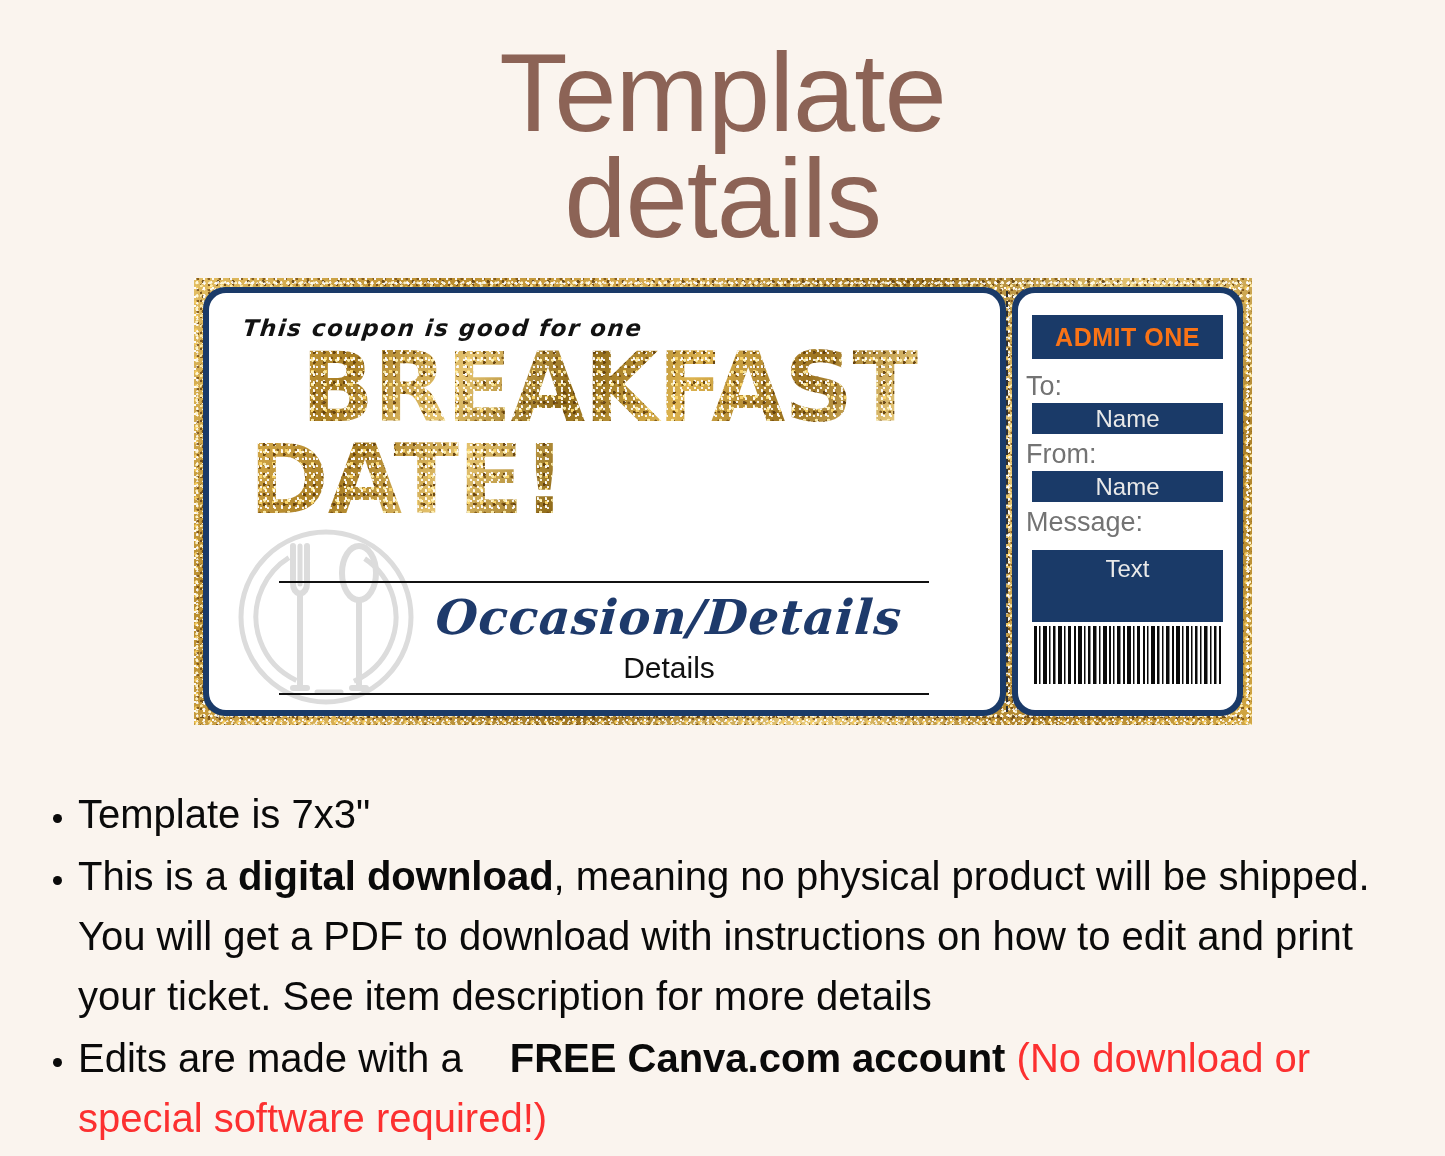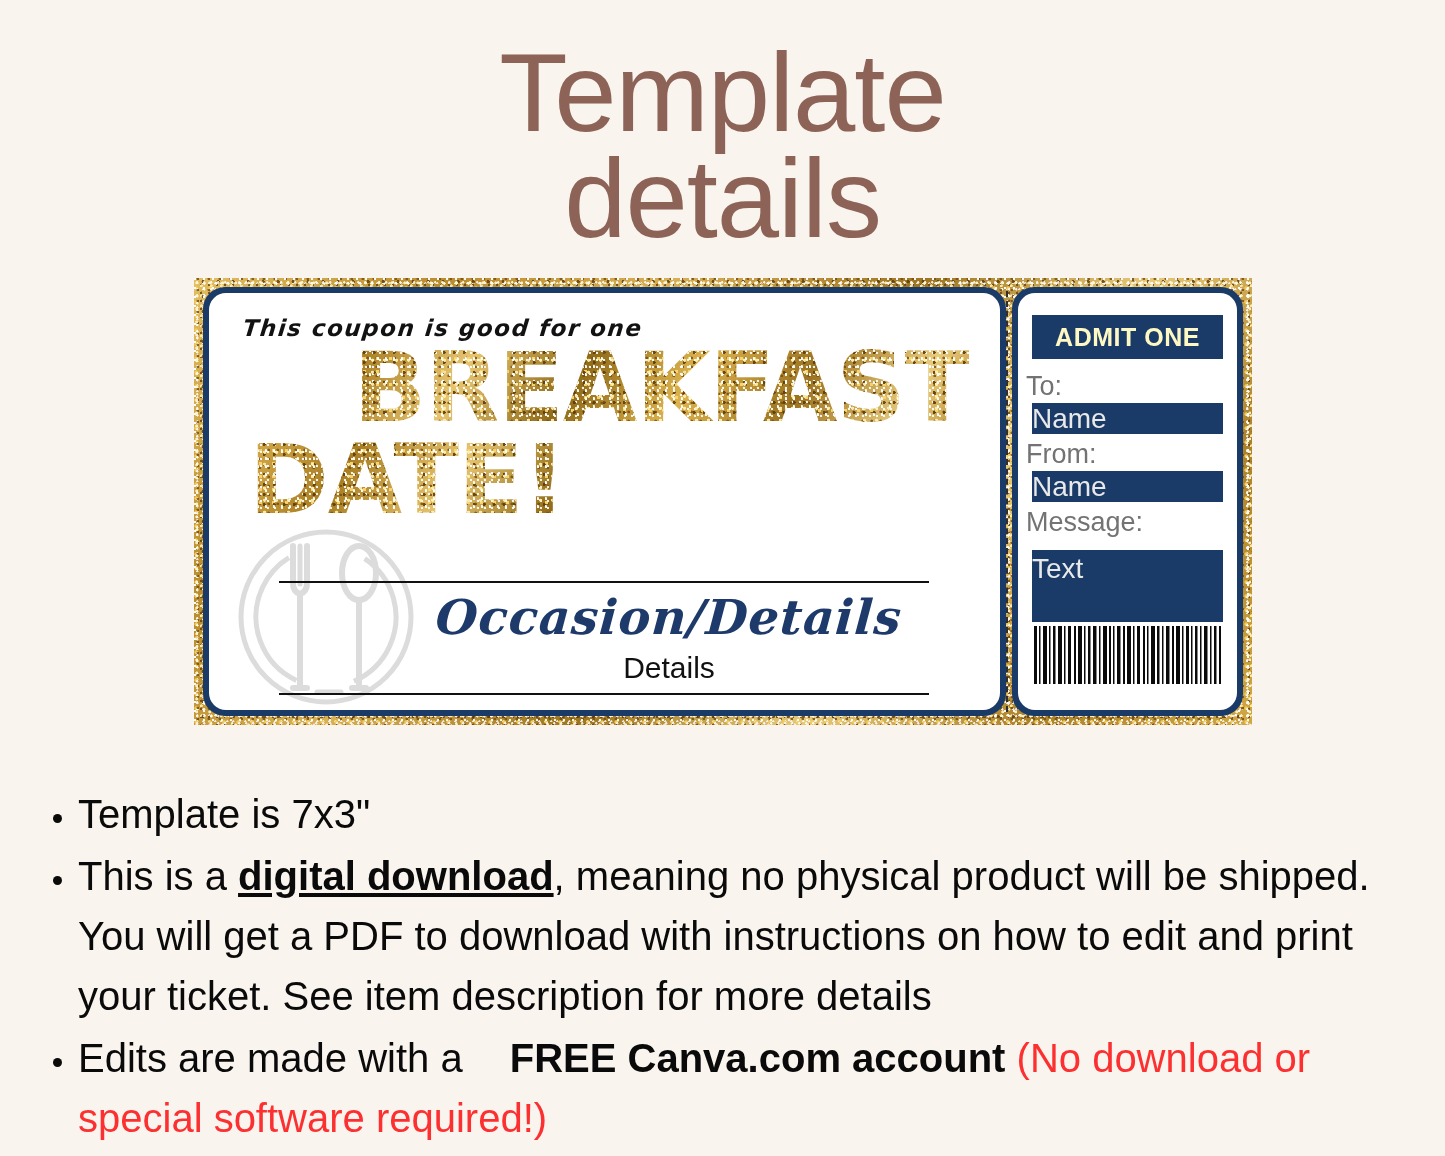--- a/index.html
+++ b/index.html
@@ -98,21 +98,21 @@
       linear-gradient(120deg,#D8AD4E 0%,#A87D22 15%,#E6C470 30%,#8F6A18 45%,#DDB34F 60%,#9C7320 75%,#E9CB7E 90%,#B68A2B 100%);
     background-size:
       8px 8px, 12px 12px, 10px 10px, 7px 7px, 13px 13px, 9px 9px, 100% 100%;
     -webkit-background-clip:text;
     background-clip:text;
     color:transparent;
     -webkit-text-fill-color:transparent;
   }
   .big-line1 {
     position:absolute; left:40px; top:48px; width:720px;
-    text-align:right;
+    text-align:center;
     font-family:"DejaVu Sans", sans-serif;
     font-weight:700;
     font-size:96px;
     line-height:0.98;
     letter-spacing:-1px;
     white-space:nowrap;
     text-decoration:underline;
   }
   .big-line2 {
     position:absolute; left:40px; top:140px; width:720px;
@@ -150,35 +150,36 @@
 
   
   .watermark {
     position:absolute; left:28px; top:235px; width:178px; height:178px;
     opacity:1; pointer-events:none;
   }
 
   
   .admit {
     position:absolute; left:14px; top:22px; width:191px; height:44px;
-    background:#1A3A68; color:#fef9c3;
+    background:#1A3A68; color:#f97316;
     display:flex; align-items:center; justify-content:center;
     font-family:"Liberation Sans", sans-serif;
     font-size:25px; font-weight:700; letter-spacing:0.5px;
   }
   .lbl {
     position:absolute; left:8px;
     font-family:"Liberation Sans", sans-serif;
     font-size:27px; color:#737373;
   }
   .fld {
     position:absolute; left:14px; width:191px;
     background:#1A3A68; color:#E9E9E9;
-    font-family:"Liberation Sans", sans-serif;
-    font-size:28px;
+    text-align:center;
+    font-family:"Liberation Sans", sans-serif;
+    font-size:24px;
   }
   .lbl-to   { top:78px; }
   .fld-to   { top:110px; height:31px; line-height:31px; }
   .lbl-from { top:146px; }
   .fld-from { top:178px; height:31px; line-height:31px; }
   .lbl-msg  { top:214px; }
   .fld-msg  { top:237px; height:72px; line-height:38px;margin-top:20px; }
   .barcode  { position:absolute; left:14px; top:333px; width:191px; height:58px; }
 
   
@@ -186,21 +187,21 @@
     position:absolute; left:28px; top:784px; width:1390px;
     font-family:"Liberation Sans", sans-serif;
     color:#0A0A0A;
     font-size:40px;
     line-height:1.50;
   }
   .bullets li { margin-bottom:2px; }
   .bullets ul { padding-left:50px; list-style:disc; }
   .bullets li::marker { font-size:30px; }
   .b { font-weight:700;margin-left:36px; }
-  .u { font-weight:700; text-decoration:underline; text-underline-offset:3px; }
+  .u { font-weight:700; text-underline-offset:3px; }
   .red { color:#FC3030; }
 </style>
 </head>
 <body>
 
 <div class="page">
 
   <div class="heading">
     <span class="l1">Template</span>
     <span class="l2">details</span>

